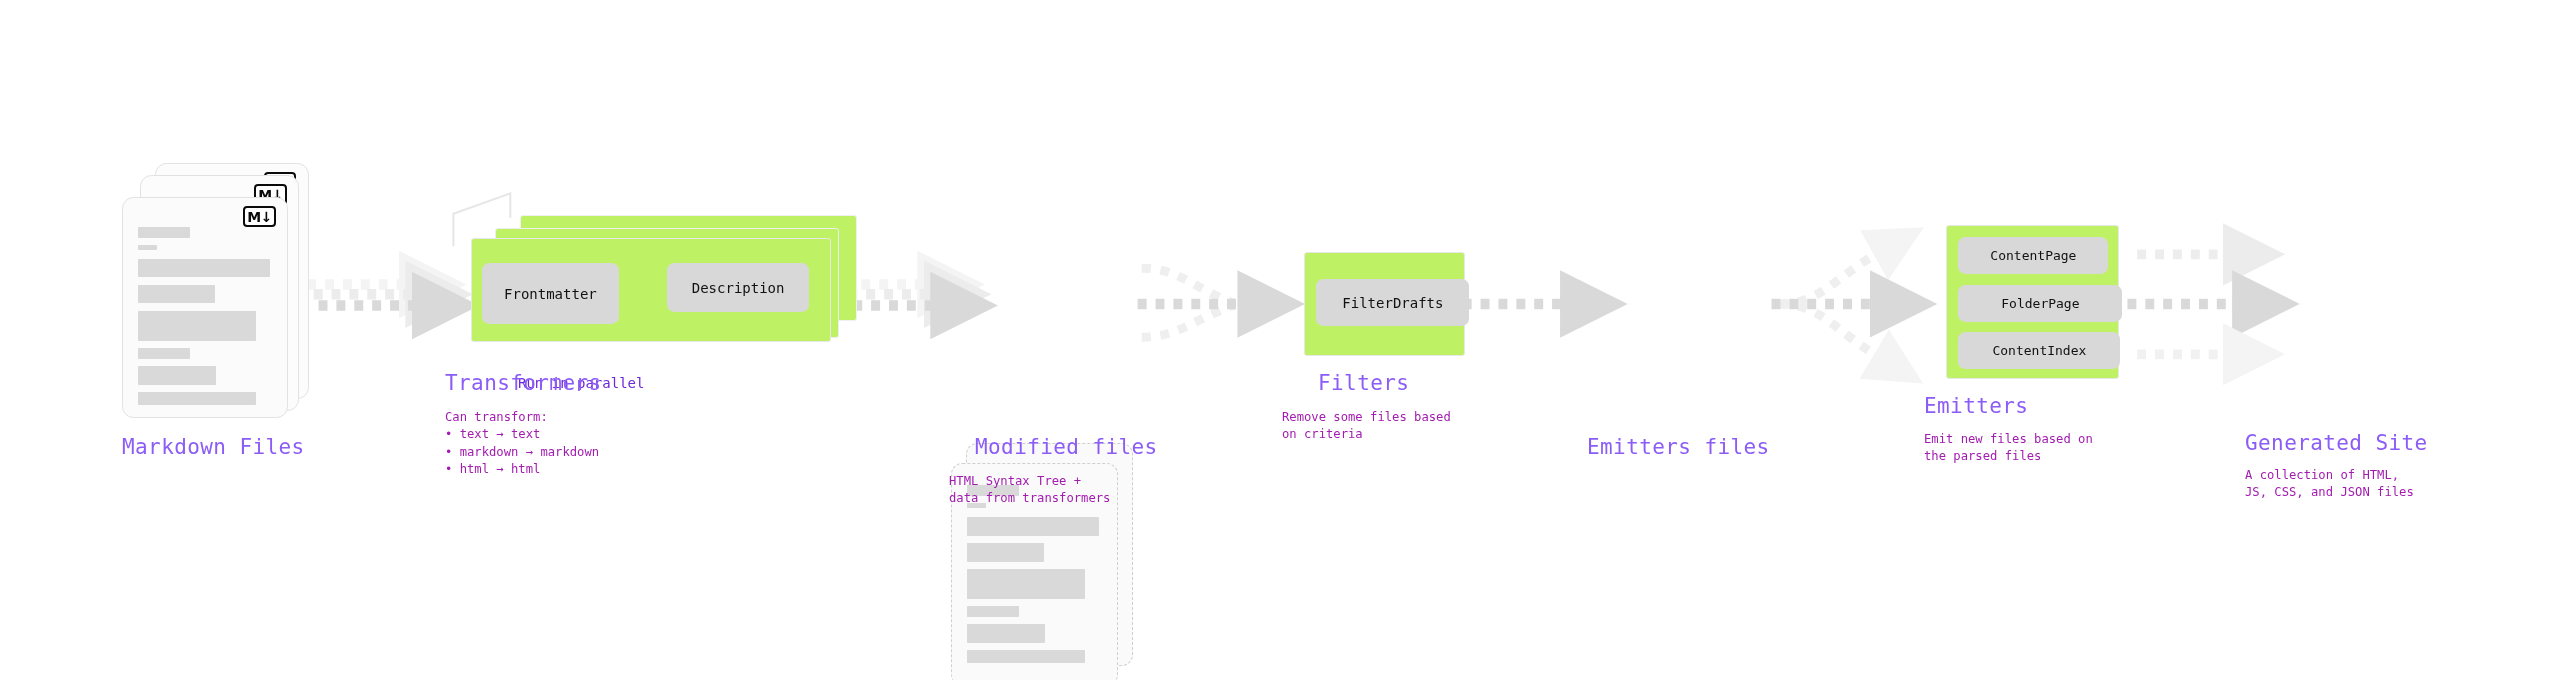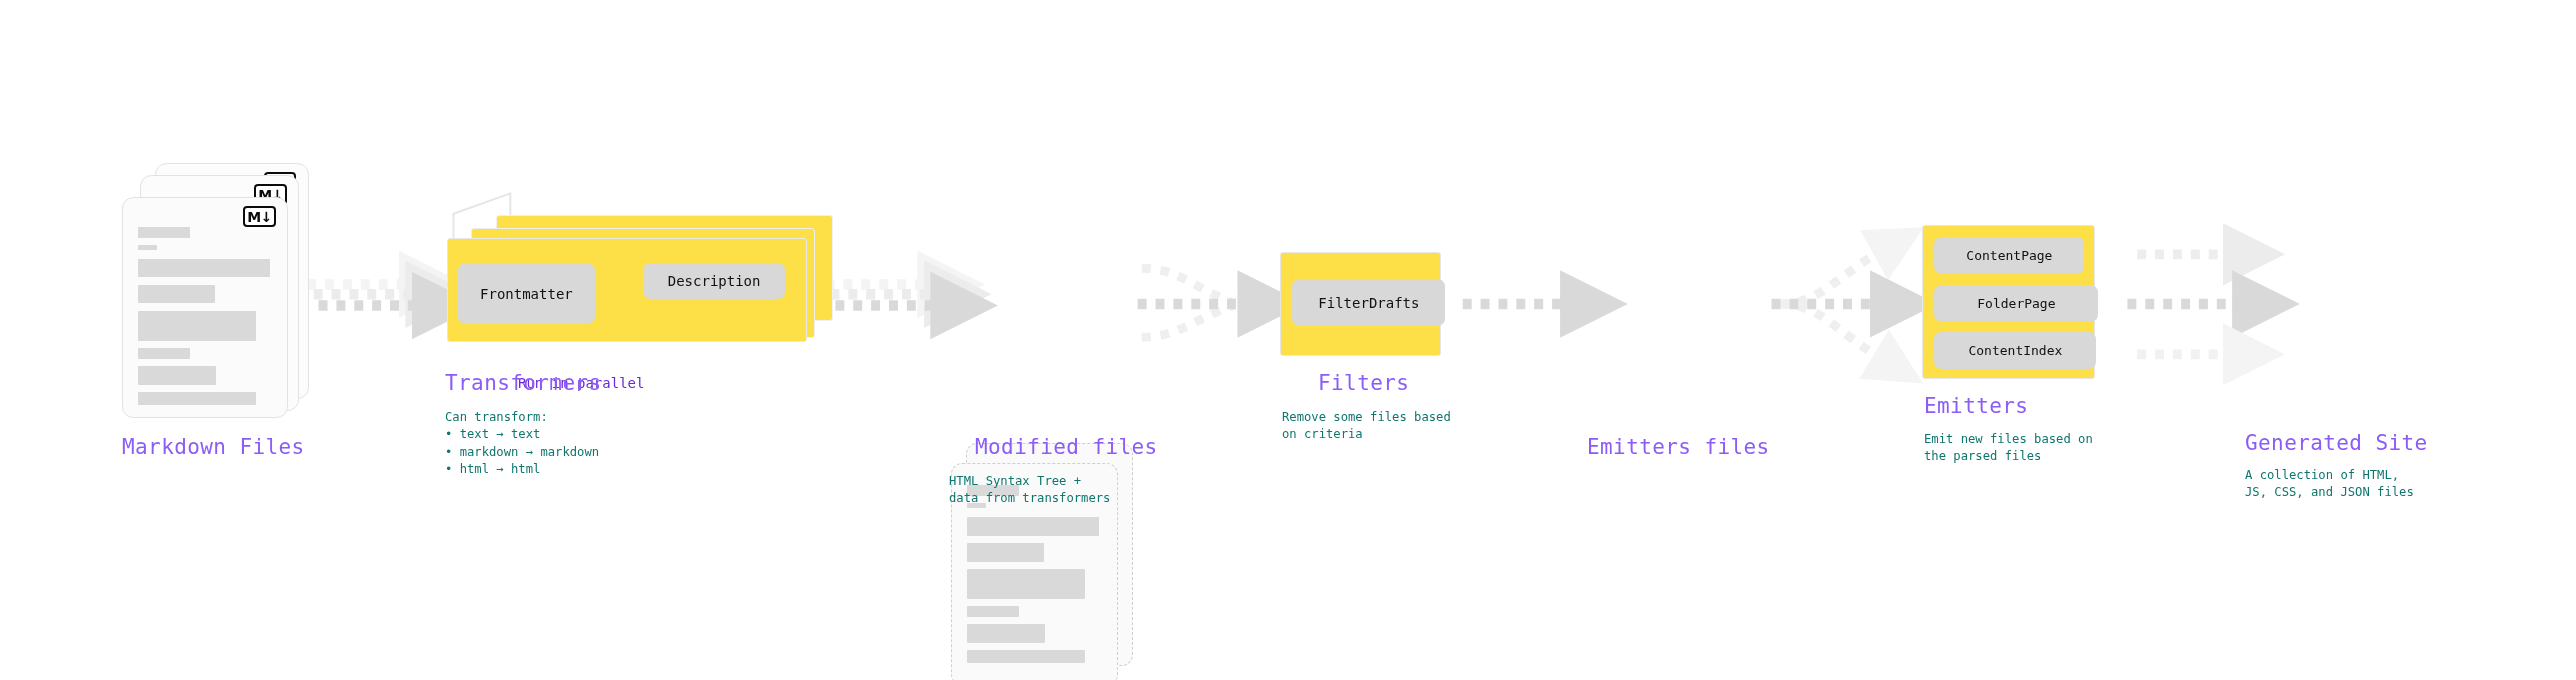--- a/index.html
+++ b/index.html
@@ -64,23 +64,24 @@
     font-size: 14px;
     line-height: 1;
     color: #0b0b0b;
     letter-spacing: -0.8px;
   }
 
   
   .panel {
     position: absolute;
     box-sizing: border-box;
-    background: #fde047;
+    background: #bef264;
     border: 1.6px solid #e8e8e8;
     border-radius: 3px;
+    margin-left: 24px;
   }
   .pill {
     position: absolute;
     box-sizing: border-box;
     background: #d8d8d8;
     border-radius: 7.3px;
     display: flex; align-items: center; justify-content: center;
     font-size: 14px;
     color: #111111;
     white-space: nowrap;
@@ -93,21 +94,21 @@
     position: absolute;
     font-size: 21px;
     color: #8b5cf6;
     white-space: nowrap;
     letter-spacing: 0.4px;
   }
   .subtitle {
     position: absolute;
     font-size: 12.2px;
     line-height: 1.42;
-    color: #0f766e;
+    color: #a21caf;
     white-space: pre;
   }
   .run-parallel {
     position: absolute;
     font-size: 14px;
     color: #6d28d9;
     white-space: nowrap;
   }
 
   svg { display: block; overflow: visible; }
@@ -224,21 +225,21 @@
       <div class="pill ghost2" style="left:163px; top:24.4px; width:130px; height:44px;"></div>
     </div>
 
     <div class="panel" style="left:28.4px; top:37px; width:344px; height:110px; border-color:#eeeeee;">
       <div class="pill ghost" style="left:9.8px; top:24.4px; width:128px; height:46px;"></div>
       <div class="pill ghost" style="left:167px; top:24.4px; width:132px; height:46px;"></div>
     </div>
 
     <div class="panel" style="left:4.1px; top:47px; width:360px; height:104px; border-color:#e7e7e7;">
       <div class="pill" style="left:9.8px; top:24.4px; width:137px; height:61px;">Frontmatter</div>
-      <div class="pill" style="left:195px; top:24.4px; width:142px; height:36px;">Description</div>
+      <div class="pill" style="left:195px; top:24.4px; width:142px; height:49px;">Description</div>
     </div>
 
     <div class="run-parallel" style="left:75px; top:184px;">Run in parallel</div>
   </div>
   <div class="title" style="left:445px; top:371px;">Transformers</div>
   <div class="subtitle" style="left:445px; top:409px;">Can transform:
 • text → text
 • markdown → markdown
 • html → html</div>
 

